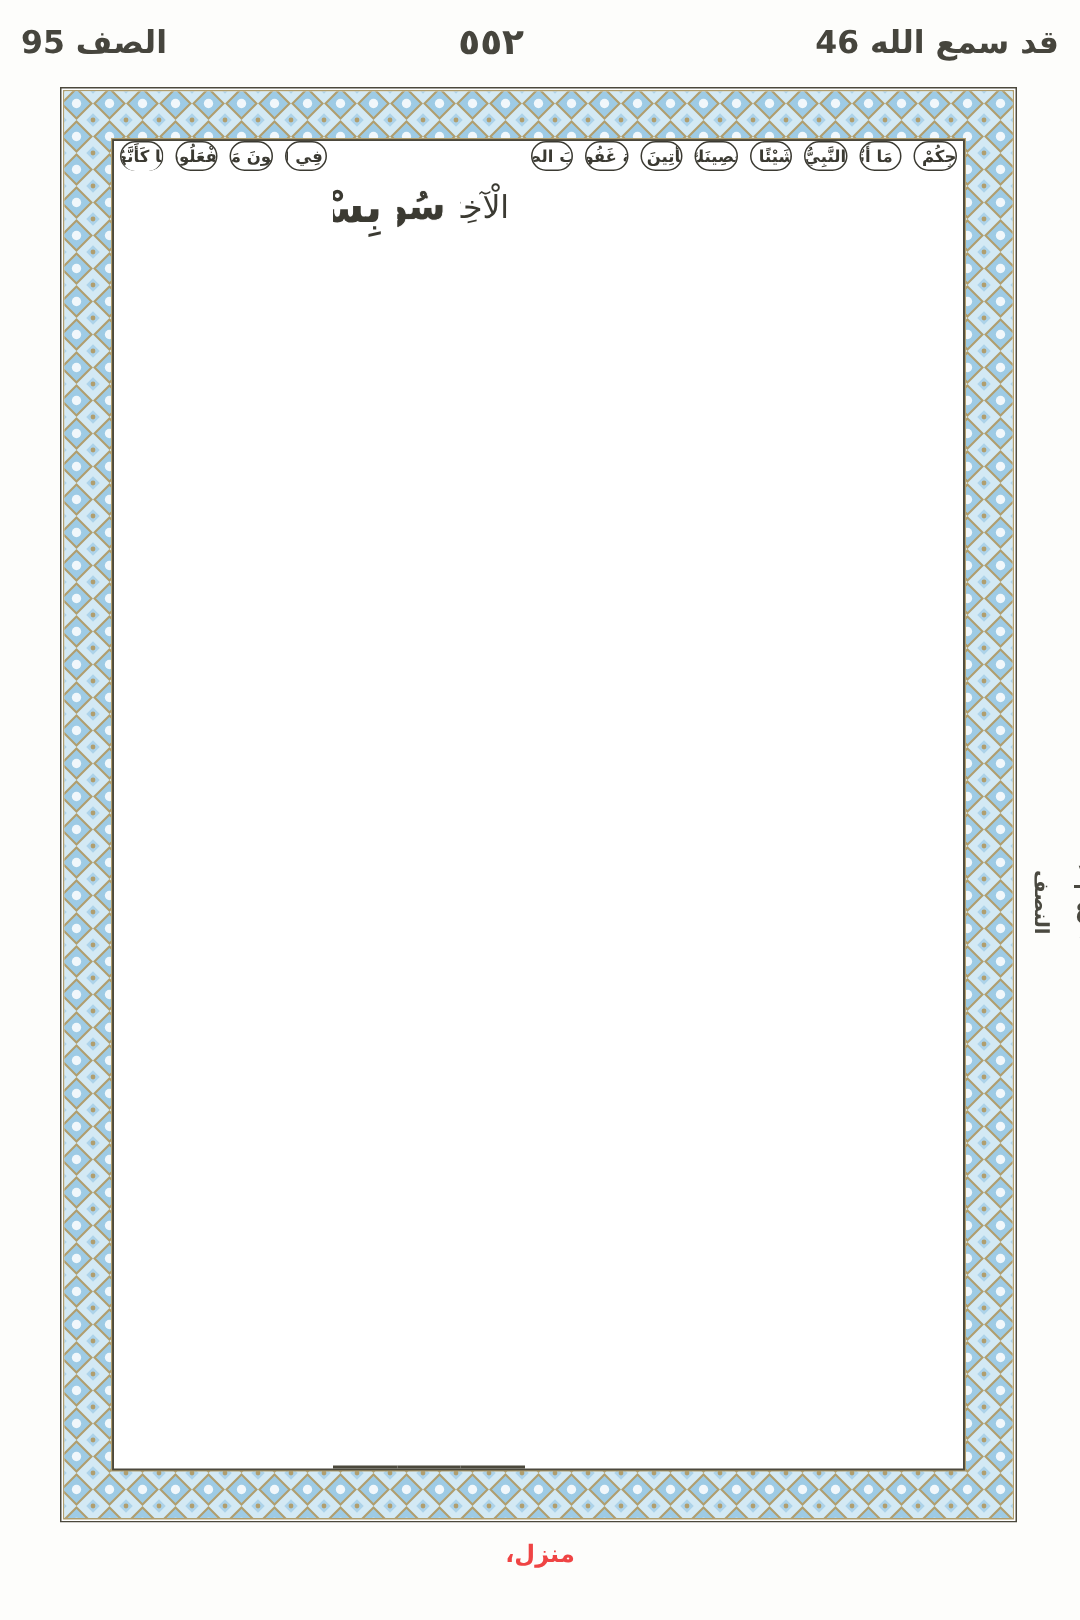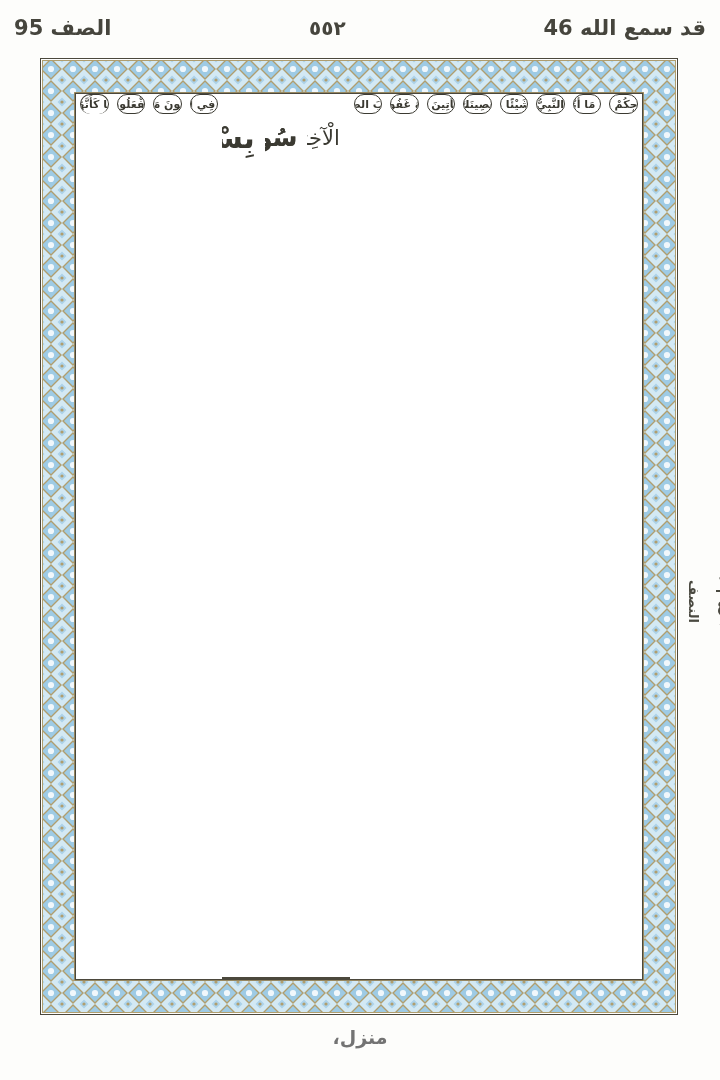--- a/index.html
+++ b/index.html
@@ -20,21 +20,21 @@
     overflow:hidden;
     direction:rtl;
   }
   
   .page-header{
     position:absolute; top:8px; left:0; right:0; height:40px;
     padding:0 14px;
     display:flex; align-items:center; justify-content:space-between;
     font-size:21px; font-weight:bold; color:#46453d;
   }
-  .page-header .hdr-center{ font-size:20px; letter-spacing:1px; }
+  .page-header .hdr-center{ font-size:24px; letter-spacing:1px; }
   
   .frame-wrap{ position:absolute; left:40px; top:58px; width:638px; height:957px; }
   .frame-wrap svg{ display:block; }
   
   .text-area{
     position:absolute; left:76px; top:94px; width:566px; height:885px;
     display:flex; flex-direction:row;
     background:#fff;
   }
   .row{
@@ -95,21 +95,21 @@
   .tab-label{
     font-size:13px; font-weight:bold;
     transform:rotate(90deg);
     transform-origin:center;
     white-space:nowrap;
   }
   
   .footer-catchword{
     position:absolute; left:0; right:0; top:1026px;
     text-align:center;
-    font-size:19px; font-weight:bold; color:#737373;
+    font-size:16px; font-weight:bold; color:#ef4444;
   }
 </style>
 </head>
 <body>
 
 <div class="page-header">
   <span class="hdr-right">قد سمع الله 46</span>
   <span class="hdr-center">٥٥٢</span>
   <span class="hdr-left">الصف 95</span>
 </div>

